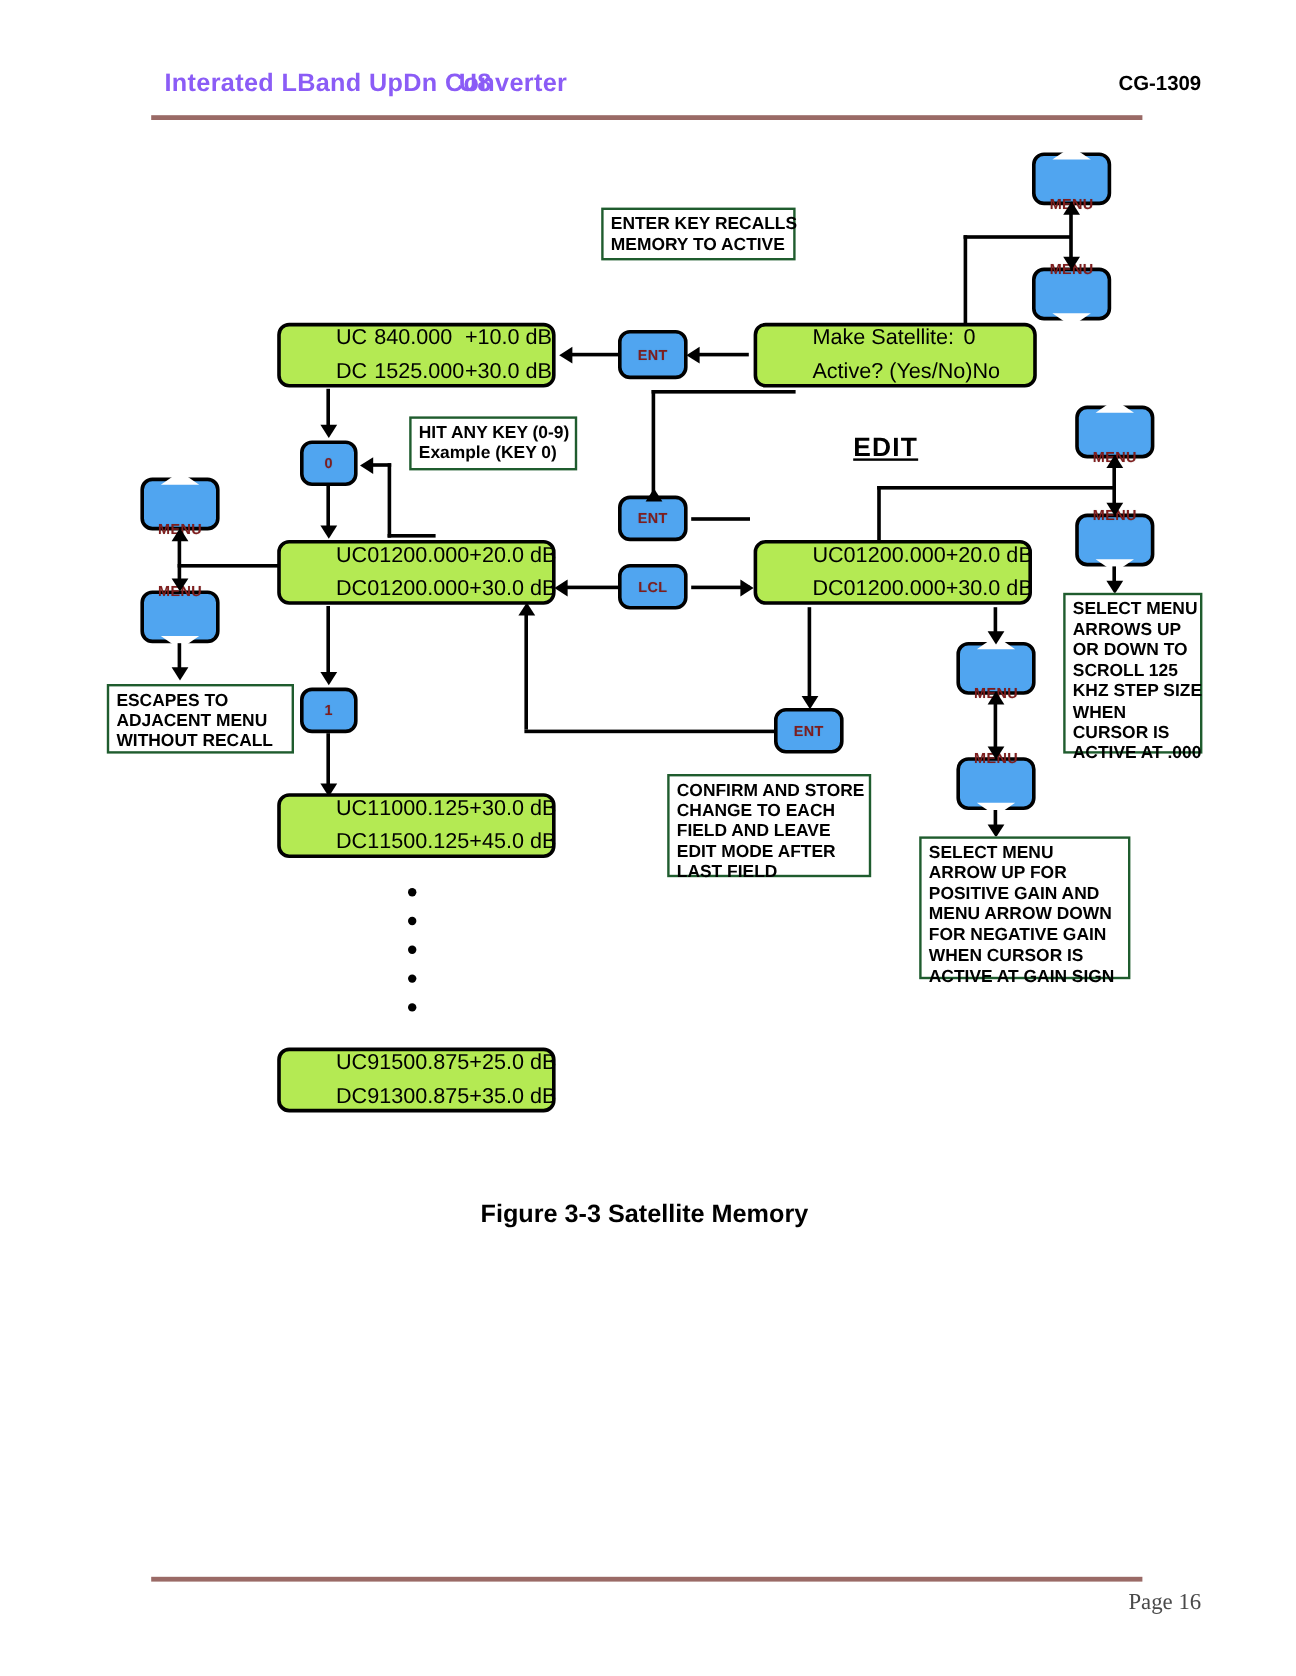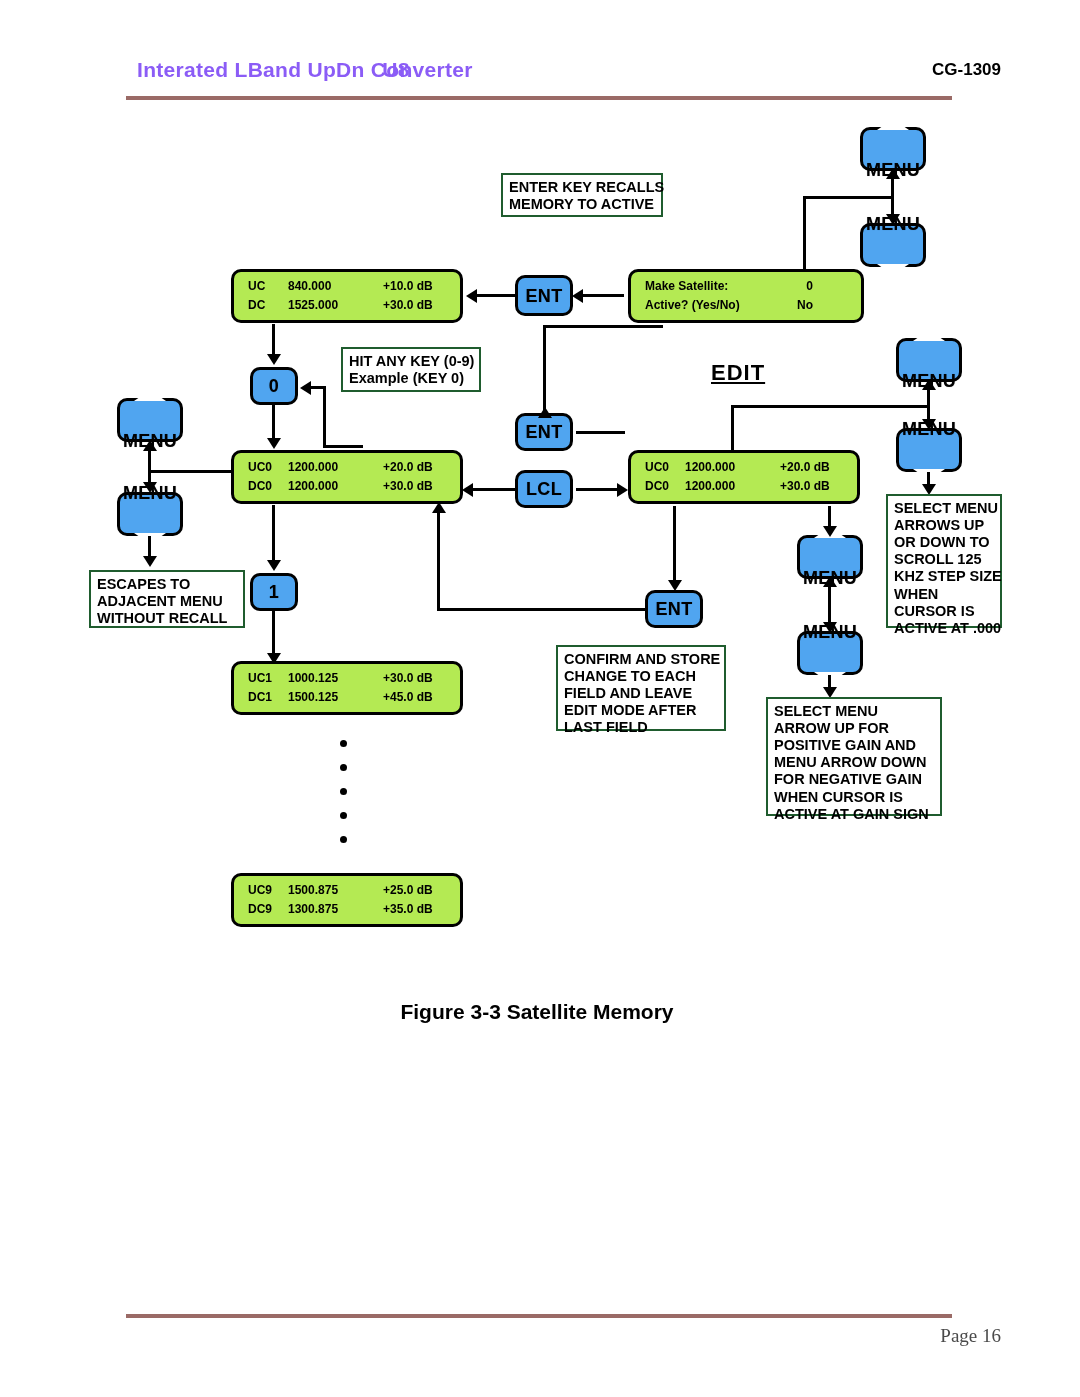--- a/index.html
+++ b/index.html
@@ -52,41 +52,41 @@
   
   .lcd{
     position:absolute;
     background:#b4ea53;border:3px solid #000;border-radius:10px;
     box-sizing:border-box;
     display:flex;flex-direction:column;justify-content:center;
     padding:4px 0 4px 14px;
   }
   .lcd .row{
     display:flex;align-items:baseline;
-    font-size:12px;font-weight:bold;color:#000;
-    line-height:1.55;white-space:nowrap;
+    font-size:18px;font-weight:normal;color:#000;
+    line-height:1.55;white-space:nowrap;margin-left:32px;
   }
   .lcd .c1{display:inline-block;}
   .lcd .c2{display:inline-block;}
   .lcd .c3{display:inline-block;}
 
   
   .lcd.mem .c1{width:40px;}
   .lcd.mem .c2{width:95px;}
 
   .lcd.sat .c1{width:auto;}
   .lcd.sat .row{justify-content:flex-start;}
   .lcd.sat .c2{margin-left:auto;margin-right:48px;}
 
   
   .key{
     position:absolute;background:#50a5f0;border:3px solid #000;
     border-radius:10px;box-sizing:border-box;
     display:flex;flex-direction:column;align-items:center;justify-content:center;
-    color:#000000;font-weight:bold;font-size:18px;
+    color:#7f1d1d;font-weight:bold;font-size:12px;
     text-shadow:0 0 1px rgba(0,0,0,.25);
     gap:28px;
   }
   .key .lbl{line-height:1;letter-spacing:0.3px;}
   .tri{width:0;height:0;display:block;}
   .tri.up{
     border-left:16px solid transparent;border-right:16px solid transparent;
     border-bottom:11px solid #ffffff;margin-bottom:3px;
   }
   .tri.down{

